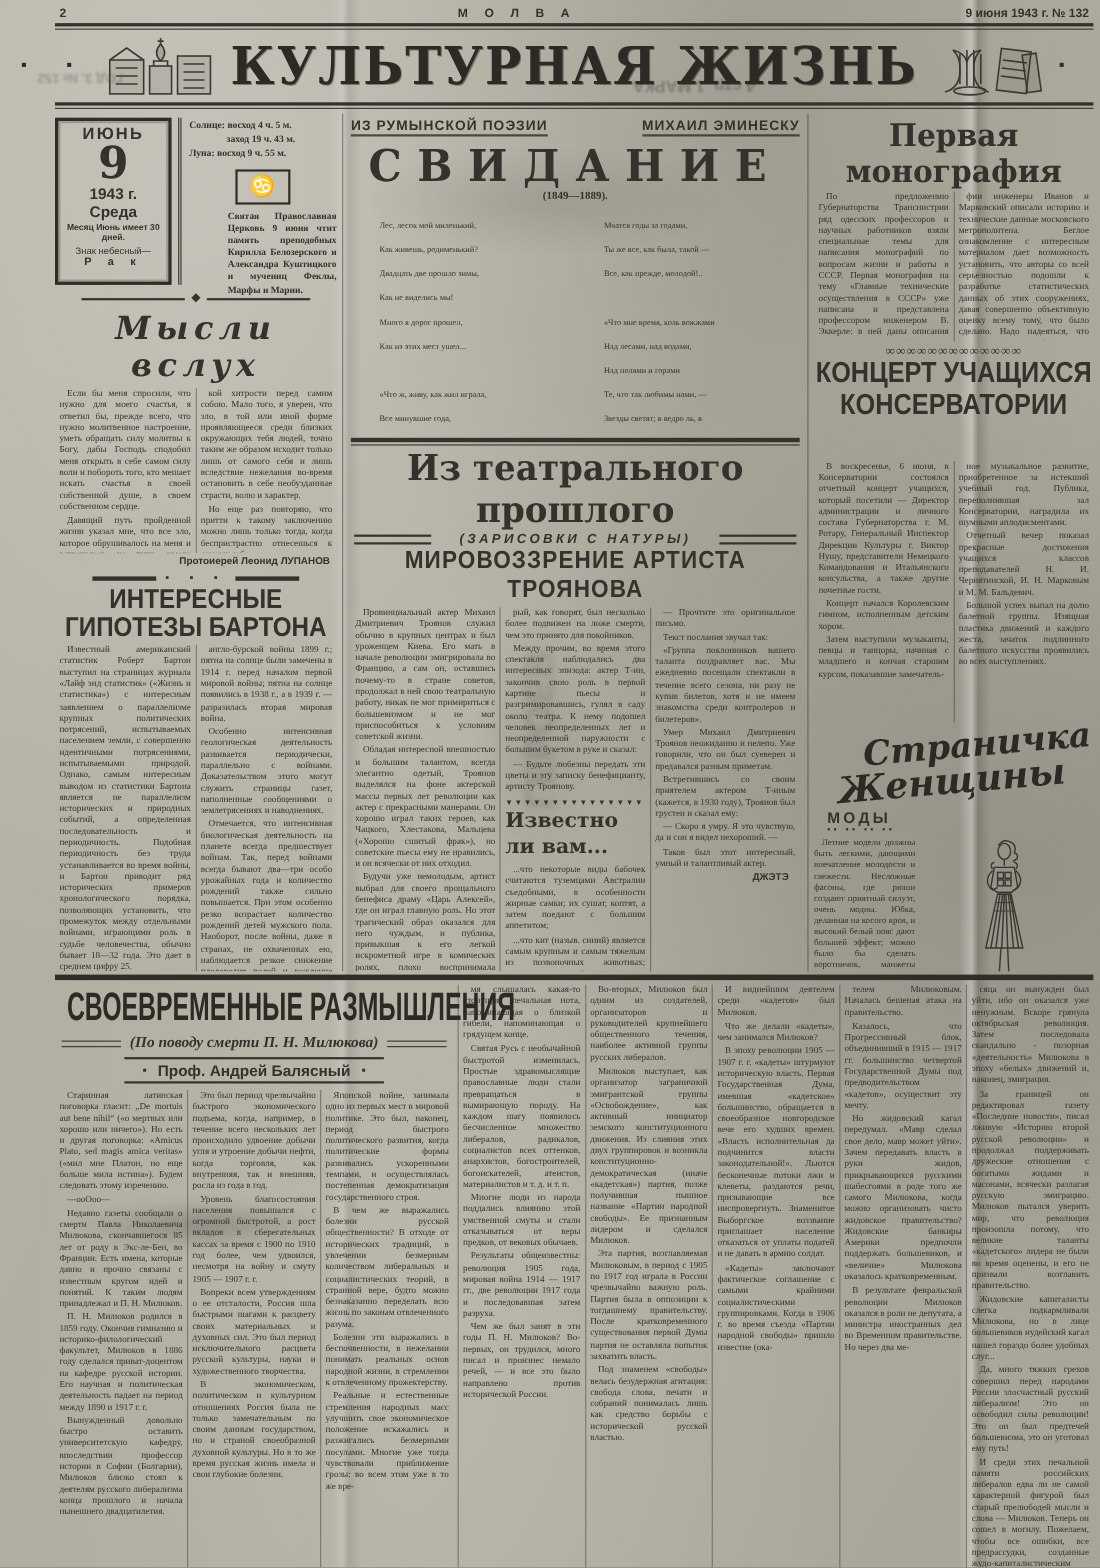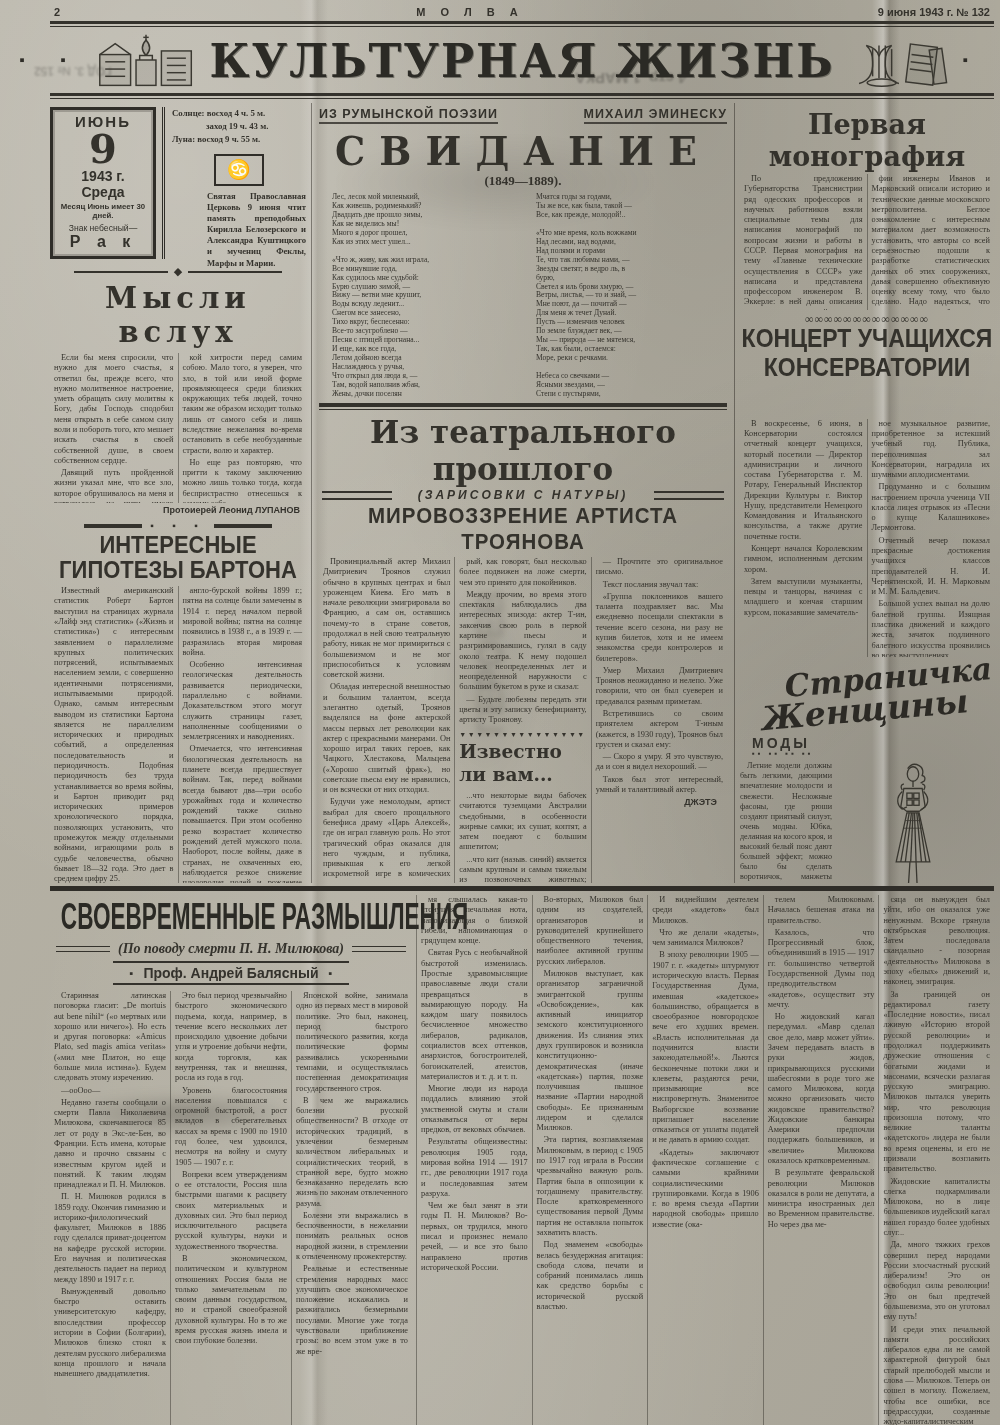--- a/index.html
+++ b/index.html
@@ -31,58 +31,58 @@
   .main3{display:flex;margin-top:4px;height:780px;overflow:hidden;}
   .colL{width:256px;flex:none;}
   .colC{width:408px;flex:none;border-left:1px solid rgba(45,42,36,.5);border-right:1px solid rgba(45,42,36,.5);
     margin:0 5px;padding:0 7px;}
   .colR{flex:1;min-width:0;}
   
   .tcols{display:flex;overflow:hidden;}
   .tcol{flex:1;min-width:0;overflow:hidden;padding:0 4px;font-size:8.3px;line-height:1.24;}
   .tcol + .tcol{border-left:1px solid rgba(45,42,36,.45);}
   .para{margin:0 0 2px;text-indent:7px;text-align:justify;}
-  .vline{margin:0;white-space:nowrap;overflow:hidden;font-size:7.6px;line-height:1.18;}
+  .vline{margin:13px;white-space:nowrap;overflow:hidden;font-size:7.6px;line-height:1.18;}
   .sig{text-align:right;font:bold 9px "Liberation Sans",sans-serif;margin:2px 6px 0 0;}
   
   .calrow{display:flex;height:152px;margin-top:4px;}
   .calbox{width:96px;flex:none;border:3px solid #2f2d28;box-shadow:inset 0 0 0 2px rgba(47,45,40,.25);
     text-align:center;padding:3px 2px;font-family:"Liberation Sans",sans-serif;}
   .cal-month{font-weight:bold;font-size:15px;letter-spacing:2px;}
   .cal-day{font-weight:bold;font-size:40px;line-height:.95;font-family:"DejaVu Serif",serif;}
   .cal-year,.cal-wd{font-weight:bold;font-size:14px;}
   .cal-note{font-weight:bold;font-size:7.8px;margin-top:2px;}
   .cal-z1{font-weight:normal;font-size:8.6px;margin-top:3px;}
-  .cal-z2{font-weight:bold;font-size:16px;letter-spacing:6px;}
+  .cal-z2{font-weight:bold;font-size:10px;letter-spacing:6px;}
   .astro{flex:1;min-width:0;border-left:3px double #2f2d28;margin-left:6px;padding-left:7px;
     font-weight:bold;font-size:8.8px;line-height:1.5;}
   .astro-lines p{margin:0;text-indent:0;}
   .astro-lines p:nth-child(2){text-indent:34px;}
   .zbox{width:46px;height:28px;border:2px solid #2f2d28;margin:7px auto 5px;display:flex;
     align-items:center;justify-content:center;font-size:19px;line-height:1;}
   .church{font-size:8.6px;line-height:1.3;text-align:justify;font-weight:bold;margin-left:35px;}
   .div-diamond{display:flex;align-items:center;gap:6px;margin:7px 24px 4px;}
   .div-diamond .hl{flex:1;height:2px;background:#34322c;}
   .div-diamond .d{font-size:11px;line-height:1;}
   .mv-title{font-family:"DejaVu Serif",serif;font-weight:bold;font-size:29px;text-align:center;
-    letter-spacing:5px;margin:2px 0 4px;}
+    letter-spacing:5px;margin:2px 0 4px;font-style:italic;}
   .mv-cols{height:150px;}
   .div-squares{display:flex;align-items:center;justify-content:center;gap:8px;margin:5px 0 3px;}
   .div-squares .hl{width:58px;height:4px;background:#34322c;}
   .div-squares .sq{font-size:10px;letter-spacing:8px;}
   .bt-title{font:bold 22px "Liberation Sans",sans-serif;text-align:center;line-height:1.05;
     transform:scaleY(1.12);margin:3px 0 6px;}
   .bt-cols{height:362px;}
   
   .poem-kickers{display:flex;justify-content:space-between;font:bold 12.5px "Liberation Sans",sans-serif;
     letter-spacing:1px;margin-top:4px;}
   .poem-kickers span{border-bottom:2px solid rgba(47,45,40,.8);padding-bottom:1px;}
   .poem-title{font-family:"DejaVu Serif",serif;font-weight:bold;font-size:38px;text-align:center;
     letter-spacing:14px;margin:4px 0 0;transform:scaleY(1.05);}
-  .poem-years{text-align:center;font-size:13px;font-weight:bold;margin-bottom:4px;}
+  .poem-years{text-align:center;font-size:10px;font-weight:bold;margin-bottom:4px;}
   .poem-cols{display:flex;justify-content:center;gap:26px;height:206px;overflow:hidden;}
   .poem-col{width:178px;}
   .rule-c{border-top:4px solid #34322c;border-bottom:1px solid #34322c;height:2px;margin:4px 0;}
   
   .th-title{font-family:"DejaVu Serif",serif;font-weight:bold;font-size:31px;text-align:center;
     margin:2px 0 2px;transform:scaleY(1.05);}
   .th-kickrow{display:flex;align-items:center;justify-content:center;gap:26px;margin:1px 0 2px;}
   .th-kickrow .hl{width:70px;height:5px;border-top:2px solid #34322c;border-bottom:2px solid #34322c;}
   .th-kick{font:bold italic 12px "Liberation Sans",sans-serif;letter-spacing:3px;}
   .th-subhead{font:bold 20.5px "Liberation Sans",sans-serif;text-align:center;letter-spacing:1px;
@@ -385,21 +385,20 @@
             <div>КОНСЕРВАТОРИИ</div>
         </div>
         <div class="tcols conc-cols">
           <div class="tcol">
               <p class="para">В воскресенье, 6 июня, в Консерватории состоялся отчетный концерт учащихся, который посетили — Директор администрации и личного состава Губернаторства г. М. Ротару, Генеральный Инспектор Дирекции Культуры г. Виктор Нушу, представители Немецкого Командования и Итальянского консульства, а также другие почетные гости.</p>
               <p class="para">Концерт начался Королевским гимном, исполненным детским хором.</p>
               <p class="para">Затем выступили музыканты, певцы и танцоры, начиная с младшего и кончая старшим курсом, показавшие замечатель-</p>
             </div>
           <div class="tcol">
               <p class="para">ное музыкальное развитие, приобретенное за истекший учебный год. Публика, переполнившая зал Консерватории, наградила их шумными аплодисментами.</p>
-              <p class="para">Продуманно и с большим настроением прочла ученица VII класса лицея отрывок из «Песни о купце Калашникове» Лермонтова.</p>
               <p class="para">Отчетный вечер показал прекрасные достижения учащихся классов преподавателей Н. И. Чернятинской, И. Н. Марковым и М. М. Бальдевич.</p>
               <p class="para">Большой успех выпал на долю балетной группы. Изящная пластика движений и каждого жеста, зачаток подлинного балетного искусства проявились во всех выступлениях.</p>
             </div>
         </div>
         <div class="wm-script">
           <div class="wm-s1">Страничка</div>
           <div class="wm-s2">Женщины</div>
         </div>
         <div class="mody">МОДЫ</div>
         <div class="mody-sq">▪▪ ▪▪ ▪▪ ▪▪</div>

